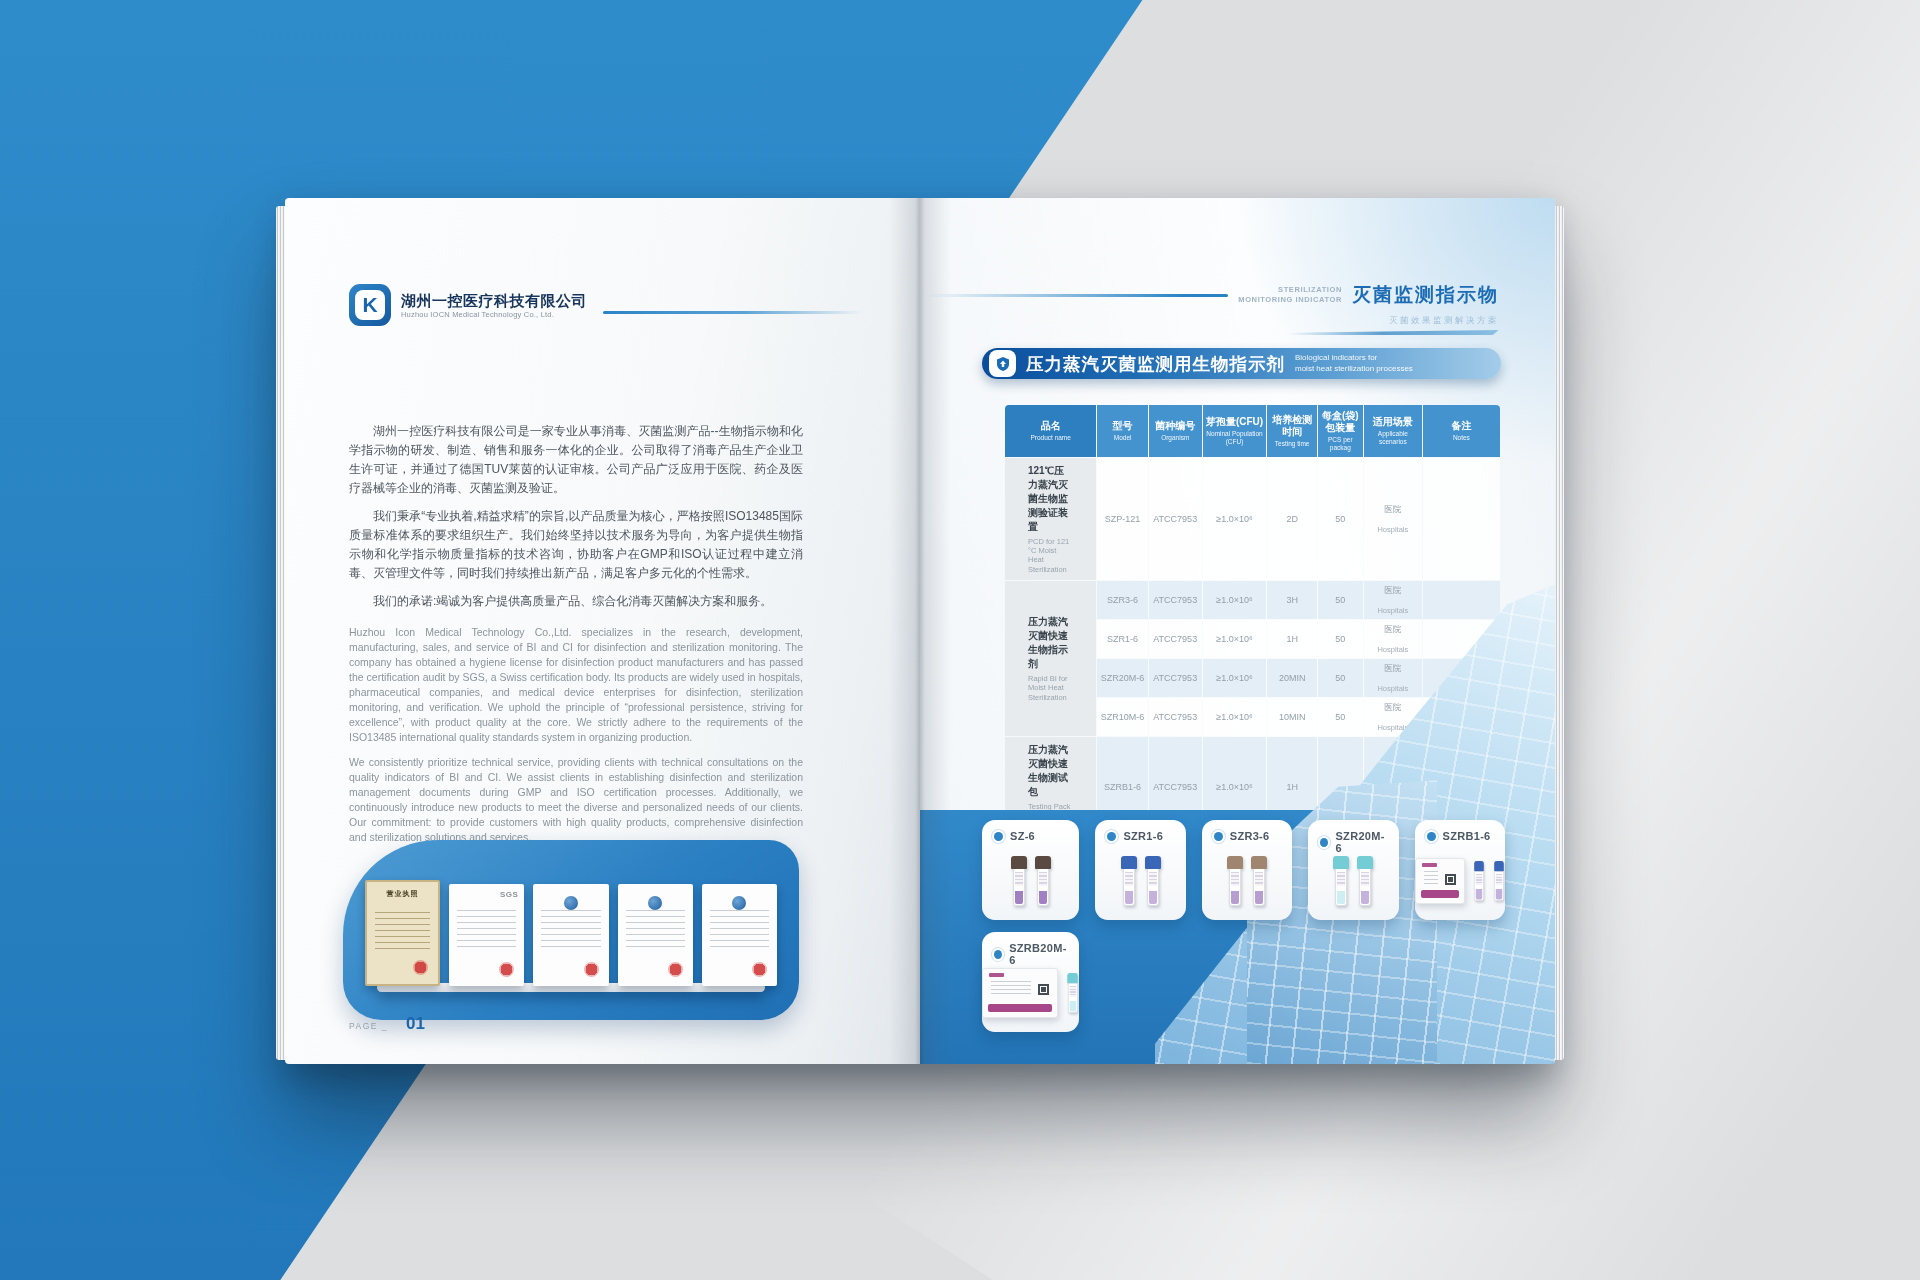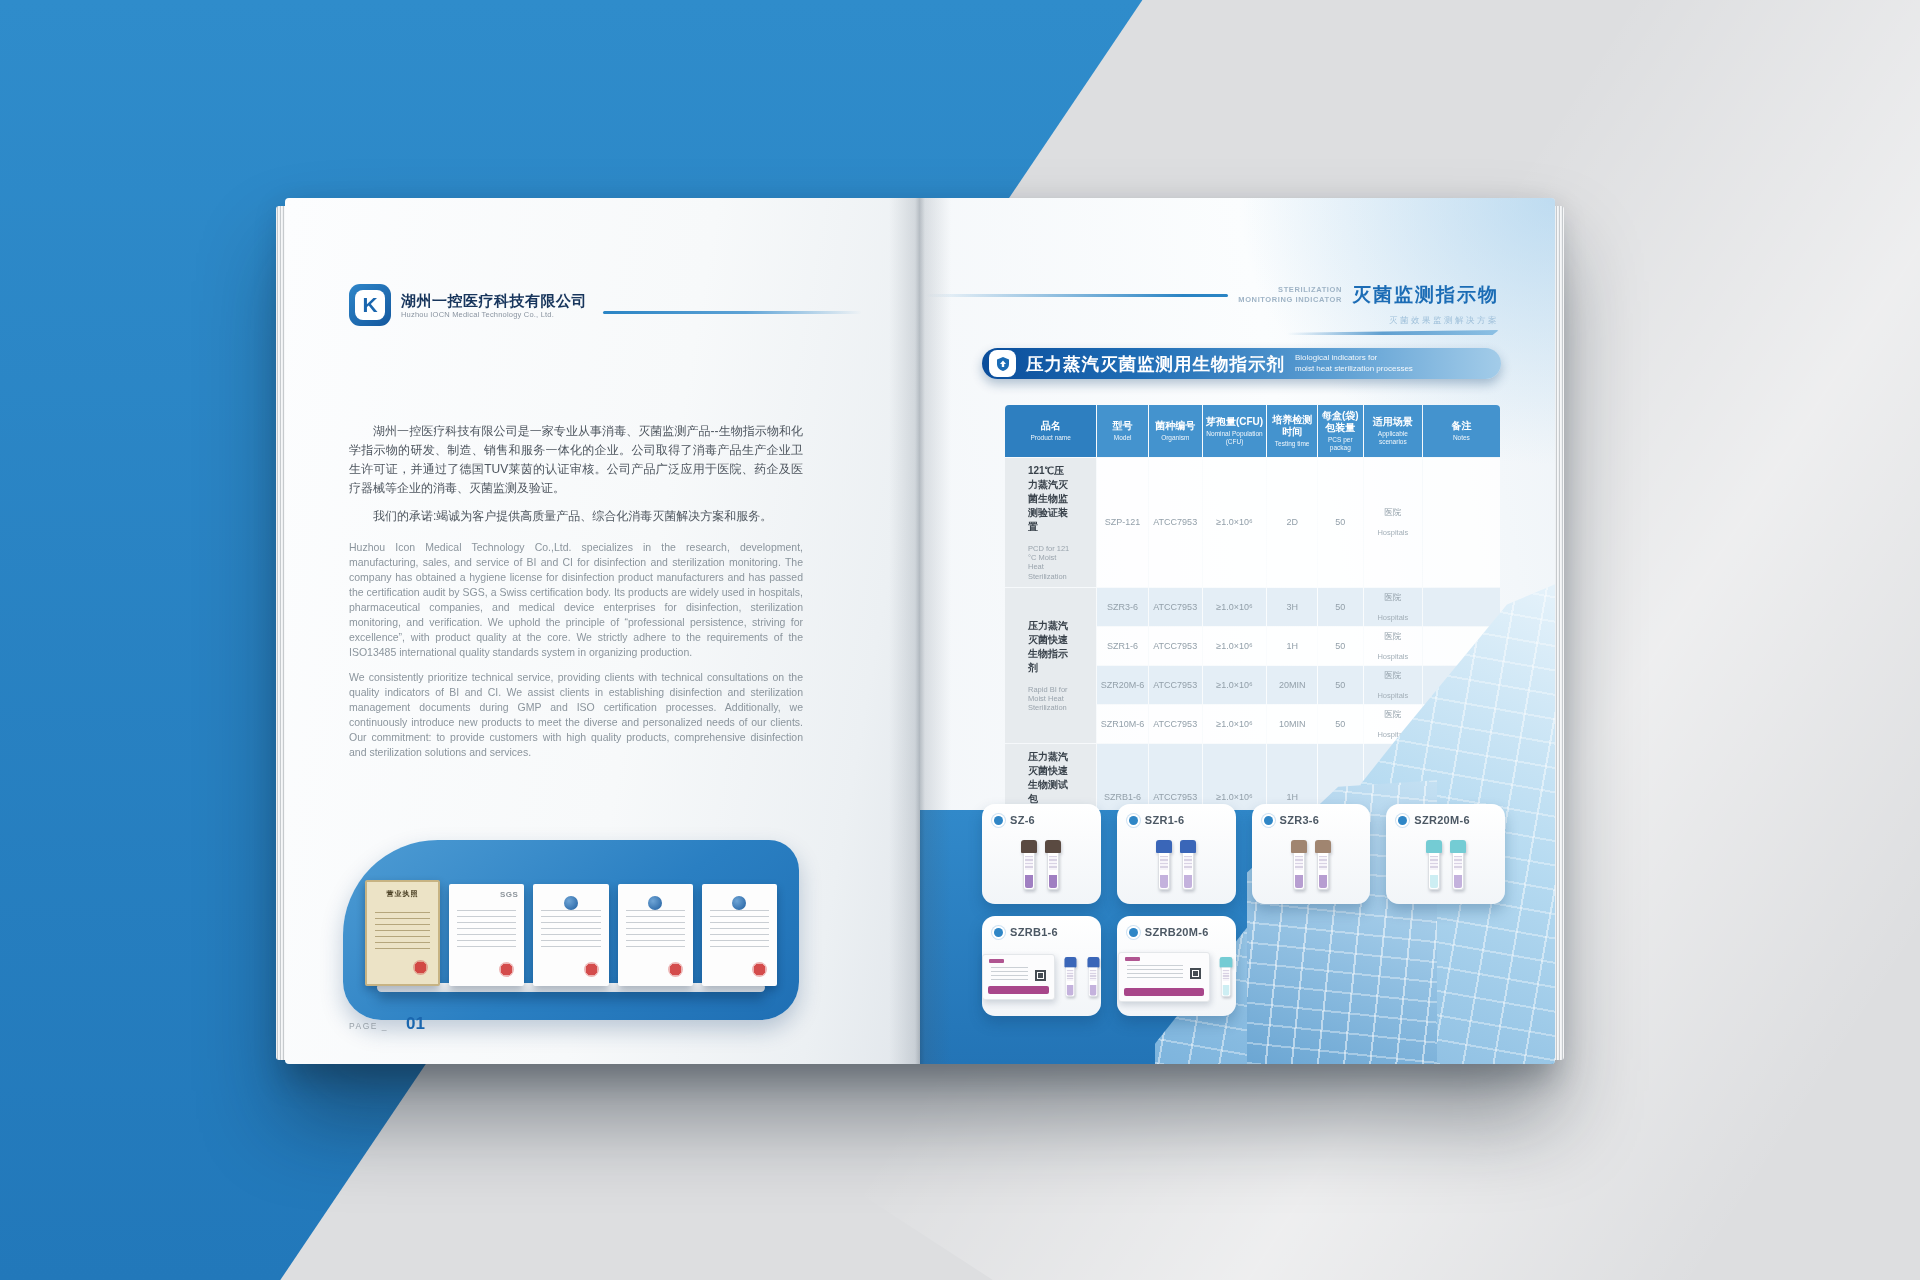--- a/index.html
+++ b/index.html
@@ -99,21 +99,21 @@
   .rp-table { position:absolute; top:206px; left:84px; right:54px; width:497px;
               border-collapse:separate; border-spacing:1.5px 1px; }
   .rp-table th { background:#4493ce; color:#fff; padding:5px 2px; vertical-align:middle; text-align:center; }
   .rp-table th:first-child { background:#2e7fc0; border-top-left-radius:4px; }
   .rp-table th:last-child { border-top-right-radius:4px; }
   .th-cn { font-size:10px; font-weight:700; line-height:1.2; }
   .th-en { font-size:6.5px; font-weight:400; opacity:.92; line-height:1.2; margin-top:2px; }
   .rp-table td { vertical-align:middle; padding:4px 3px; text-align:center; }
   .td-group { text-align:left !important; padding:6px 23px !important; background:#e7ebee; }
   .g-cn { font-size:10px; font-weight:700; color:#39424b; line-height:1.4; }
-  .g-en { font-size:7.5px; color:#9aa4ad; line-height:1.25; margin-top:10px; }
+  .g-en { font-size:7.5px; color:#9aa4ad; line-height:1.25; margin-top:3px; }
   .td-val { font-size:9px; color:#93a0aa; }
   tr.row-base .td-val { background:rgba(255,255,255,.78); }
   tr.row-alt  .td-val { background:#e4eef6; }
   .r1 td { height:60px; } .rs td { height:38px; } .r6 td { height:66px; } .r7 td { height:88px; }
   .scen-cn { font-size:8.5px; color:#93a0aa; } .scen-en { font-size:7.5px; color:#a3afb8; margin-top:9px; }
   .td-notes { text-align:left !important; }
   .notes-cn { font-size:8.5px; color:#8593a0; line-height:1.4; }
   .notes-en { font-size:7.5px; color:#a6b1bb; line-height:1.3; margin-top:2px; }
 
   .rp-footer { position:absolute; left:0; right:0; bottom:0; height:254px; z-index:1;
@@ -124,22 +124,22 @@
                 repeating-linear-gradient(100deg, rgba(255,255,255,.45) 0 2px, rgba(255,255,255,0) 2px 30px),
                 repeating-linear-gradient(10deg, rgba(255,255,255,.35) 0 2px, rgba(255,255,255,0) 2px 24px),
                 linear-gradient(205deg,#e9f4fb 0%,#b7dbf1 45%,#7db4dd 100%); }
   .building-front { position:absolute; bottom:0; right:118px; width:190px; height:330px; z-index:2;
               clip-path:polygon(100% 14%, 100% 100%, 0 100%, 0 42%, 48% 16%);
               background:
                 repeating-linear-gradient(96deg, rgba(255,255,255,.5) 0 2px, rgba(255,255,255,0) 2px 26px),
                 repeating-linear-gradient(6deg, rgba(255,255,255,.35) 0 2px, rgba(255,255,255,0) 2px 20px),
                 linear-gradient(200deg,#cfe7f6 0%,#9cc7e6 55%,#6ba6d3 100%); }
 
-  .cards { position:absolute; left:62px; right:50px; top:606px; z-index:3;
-           display:grid; grid-template-columns:repeat(4,1fr); gap:12px 16px; }
+  .cards { position:absolute; left:62px; right:50px; top:622px; z-index:3;
+           display:grid; grid-template-columns:repeat(5,1fr); gap:12px 16px; }
   .card { height:100px; border-radius:13px; background:linear-gradient(180deg,#ffffff 0%,#f2f5f8 100%);
           box-shadow:0 7px 14px rgba(15,60,105,.28); position:relative; padding:10px 12px; }
   .card-label { display:flex; align-items:center; gap:7px; }
   .bullet { width:9px; height:9px; border-radius:50%; background:#2f86c6;
             box-shadow:0 0 0 2px #fff, 0 0 0 3px #cfe2f2; }
   .card-label-text { font-size:11px; color:#4c5864; font-weight:600; letter-spacing:.3px; }
   .card-photo { position:absolute; left:0; right:0; top:28px; bottom:6px;
                 display:flex; align-items:center; justify-content:center; gap:8px; }
 
   .vial { width:16px; filter:drop-shadow(1px 2px 1.5px rgba(50,60,80,.25)); }
@@ -188,20 +188,21 @@
       <div>
         <div class="company-cn">湖州一控医疗科技有限公司</div>
         <div class="company-en">Huzhou IOCN Medical Technology Co., Ltd.</div>
       </div>
       <div class="lp-header-line"></div>
     </div>
 
 
     <div class="lp-text">
       <p class="cn-para">湖州一控医疗科技有限公司是一家专业从事消毒、灭菌监测产品--生物指示物和化学指示物的研发、制造、销售和服务一体化的企业。公司取得了消毒产品生产企业卫生许可证，并通过了德国TUV莱茵的认证审核。公司产品广泛应用于医院、药企及医疗器械等企业的消毒、灭菌监测及验证。</p>
+      <p class="cn-para">我们秉承“专业执着,精益求精”的宗旨,以产品质量为核心，严格按照ISO13485国际质量标准体系的要求组织生产。我们始终坚持以技术服务为导向，为客户提供生物指示物和化学指示物质量指标的技术咨询，协助客户在GMP和ISO认证过程中建立消毒、灭管理文件等，同时我们持续推出新产品，满足客户多元化的个性需求。</p>
       <p class="cn-para">我们的承诺:竭诚为客户提供高质量产品、综合化消毒灭菌解决方案和服务。</p>
       <div class="en-block">
         <p class="en-para">Huzhou Icon Medical Technology Co.,Ltd. specializes in the research, development, manufacturing, sales, and service of BI and CI for disinfection and sterilization monitoring. The company has obtained a hygiene license for disinfection product manufacturers and has passed the certification audit by SGS, a Swiss certification body. Its products are widely used in hospitals, pharmaceutical companies, and medical device enterprises for disinfection, sterilization monitoring, and verification. We uphold the principle of “professional persistence, striving for excellence”, with product quality at the core. We strictly adhere to the requirements of the ISO13485 international quality standards system in organizing production.</p>
         <p class="en-para">We consistently prioritize technical service, providing clients with technical consultations on the quality indicators of BI and CI. We assist clients in establishing disinfection and sterilization management documents during GMP and ISO certification processes. Additionally, we continuously introduce new products to meet the diverse and personalized needs of our clients. Our commitment: to provide customers with high quality products, comprehensive disinfection and sterilization solutions and services.</p>
       </div>
     </div>
 
     <div class="lp-blob">
       <div class="shelf"></div>
       <div class="certs">

